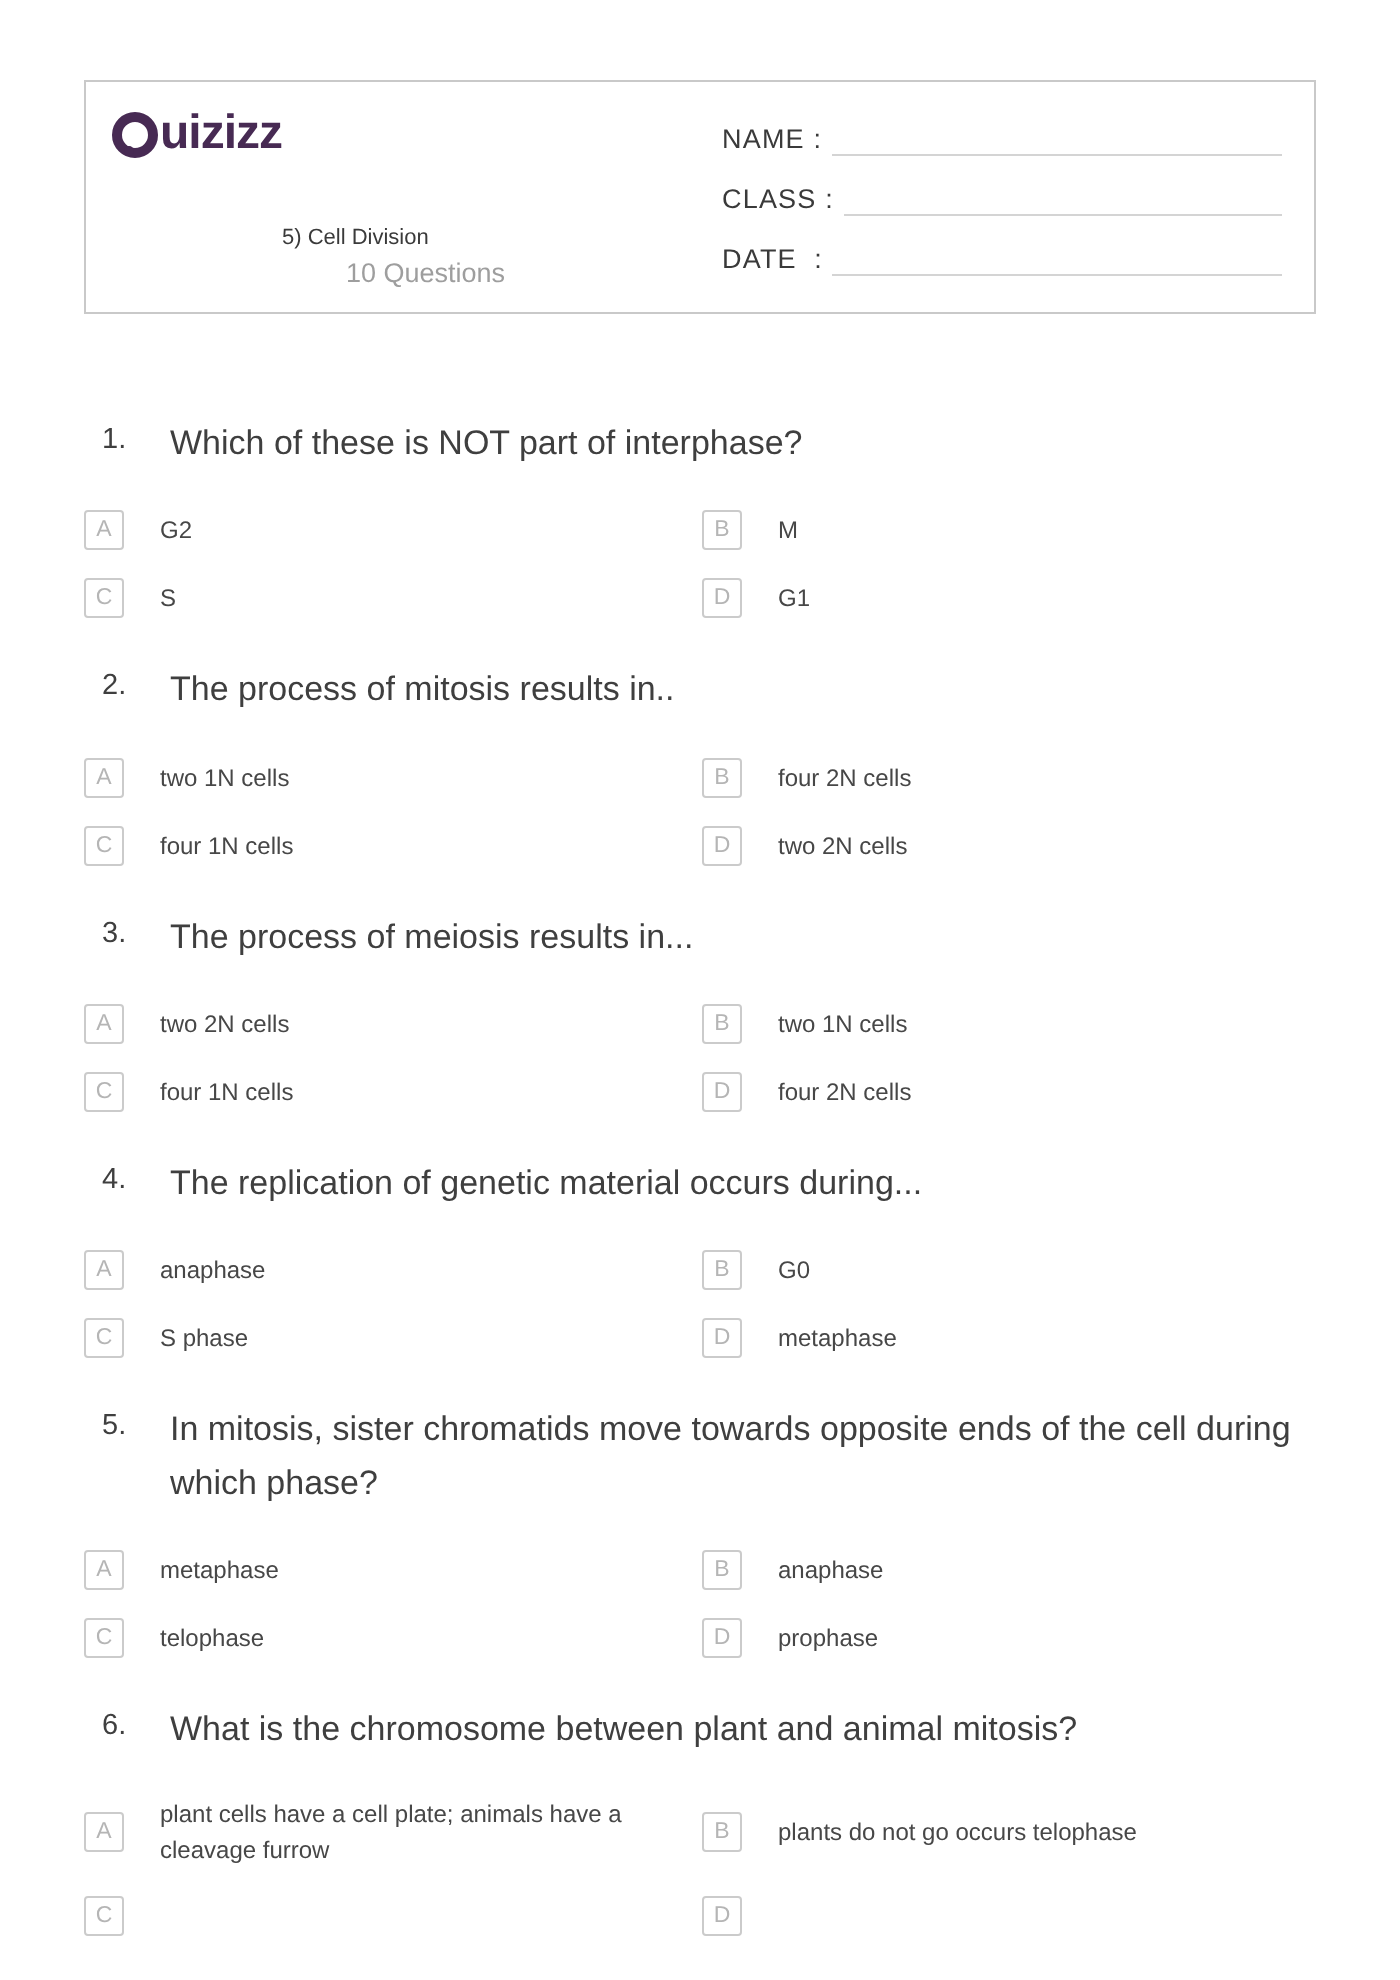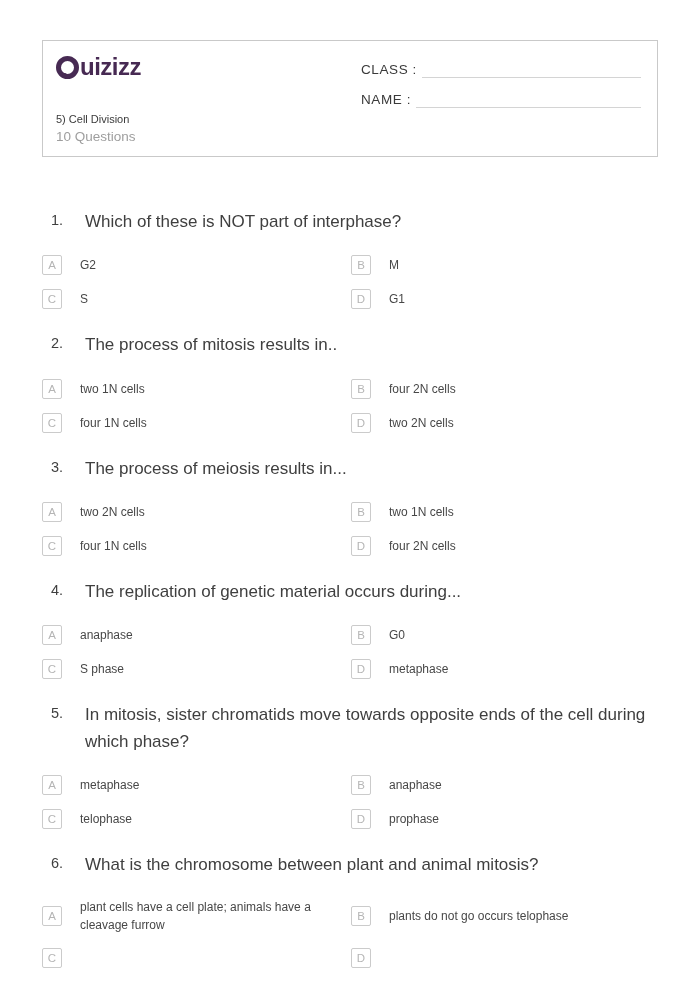--- a/index.html
+++ b/index.html
@@ -15,21 +15,21 @@
 
   
   .header-box {
     border: 1px solid #c9c9c9;
     height: 117px;
     box-sizing: border-box;
     display: flex;
     justify-content: space-between;
     padding: 13px 16px 12px 13px;
   }
-  .header-left { display: flex; flex-direction: column; }
+  .header-left { display: flex; flex-direction: row; }
   .logo { display: flex; align-items: center; height: 26px; }
   .logo-q {
     position: relative;
     width: 13px; height: 13px;
     border: 5px solid #472a53;
     border-radius: 50%;
     box-sizing: content-box;
   }
   .logo-q::after {
     content: "";
@@ -43,21 +43,21 @@
     font-size: 24px;
     font-weight: 700;
     color: #472a53;
     letter-spacing: -0.5px;
     margin-left: 1px;
     margin-top: -1px;
     line-height: 1;
   }
   .quiz-title-block { margin-top: auto; }
   .quiz-title { font-size: 11px; color: #3a3a3a; }
-  .quiz-subtitle { font-size: 13.5px; color: #9e9e9e; margin-top: 4px; }
+  .quiz-subtitle { font-size: 13.5px; color: #9e9e9e; margin-top: 4px; margin-left: 32px; }
 
   .header-right { width: 280px; padding-top: 5px; }
   .field-row {
     display: flex;
     align-items: flex-end;
     height: 19px;
     margin-bottom: 11px;
   }
   .field-label {
     font-size: 13.5px;
@@ -128,25 +128,29 @@
         <span class="logo-q"></span>
         <span class="logo-rest">uizizz</span>
       </div>
       <div class="quiz-title-block">
         <div class="quiz-title">5) Cell Division</div>
         <div class="quiz-subtitle">10 Questions</div>
       </div>
     </div>
     <div class="header-right">
       <div class="field-row">
+        <span class="field-label">NAME :</span>
+        <span class="field-line"></span>
+      </div>
+      <div class="field-row">
         <span class="field-label">CLASS :</span>
         <span class="field-line"></span>
       </div>
       <div class="field-row">
-        <span class="field-label">NAME :</span>
+        <span class="field-label">DATE  :</span>
         <span class="field-line"></span>
       </div>
     </div>
   </div>
 
   <div class="questions">
 
     <div class="question">
       <div class="q-head">
         <span class="q-num">1.</span>

